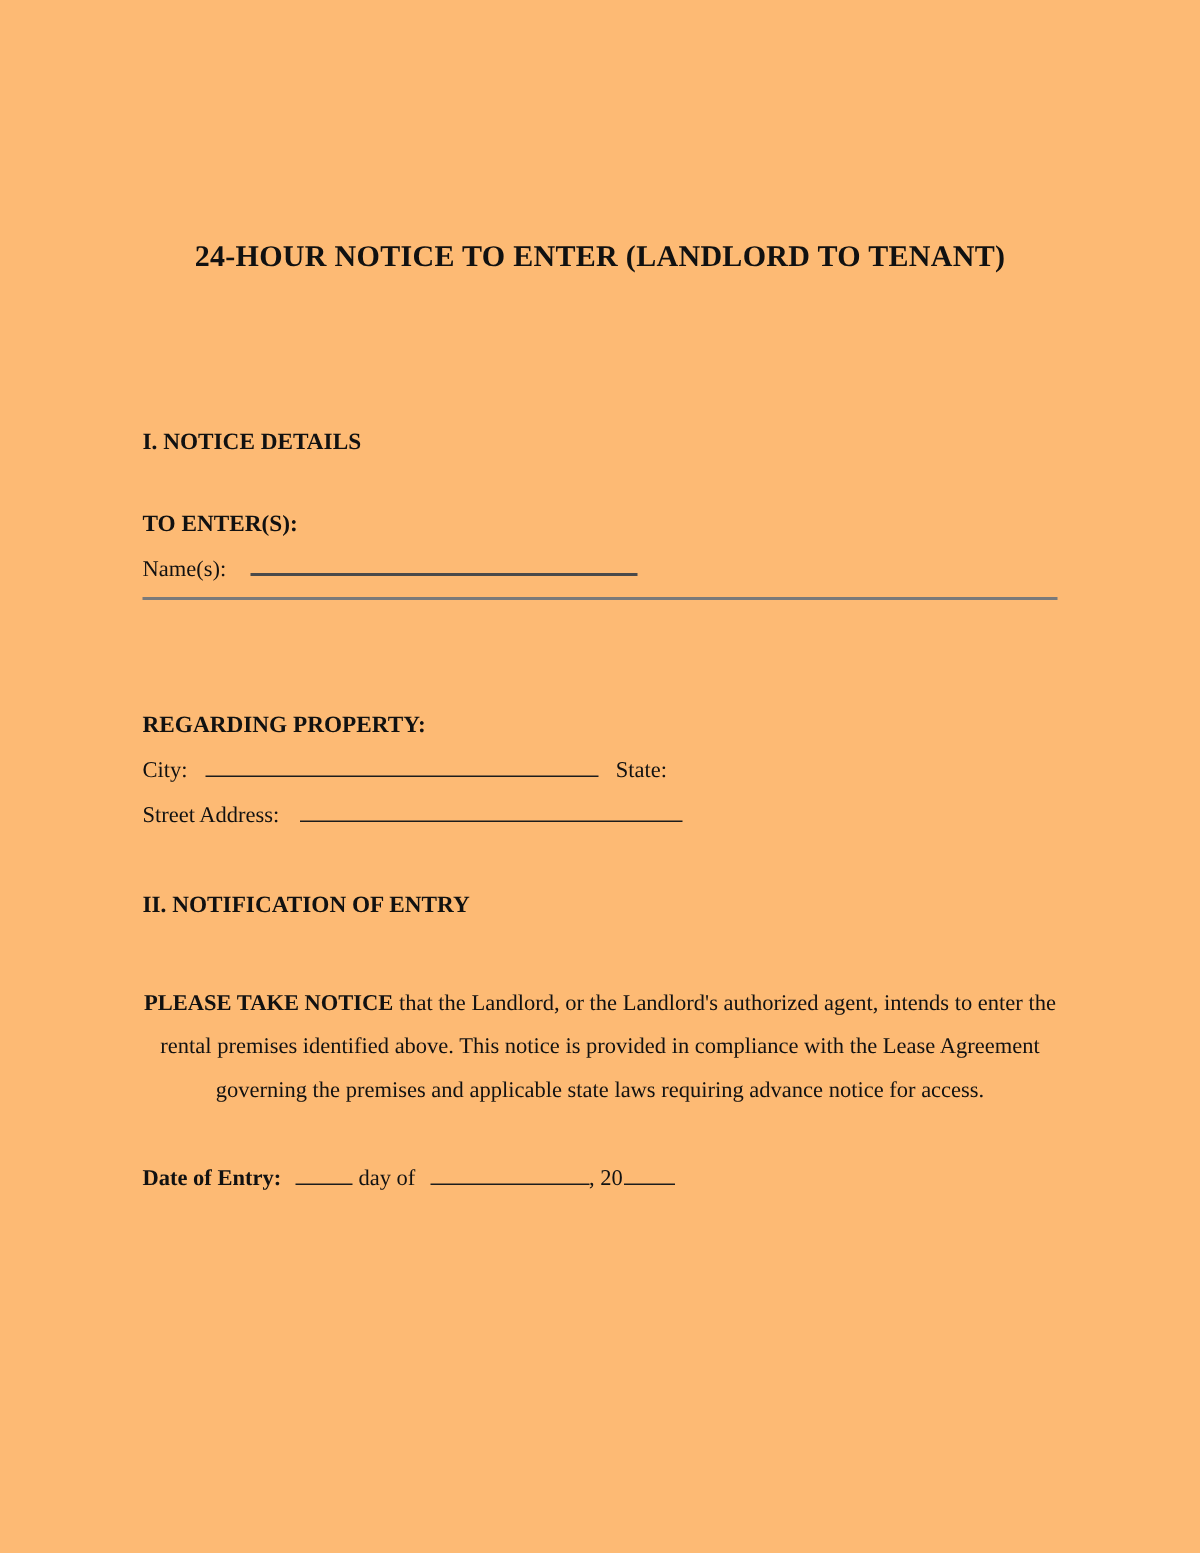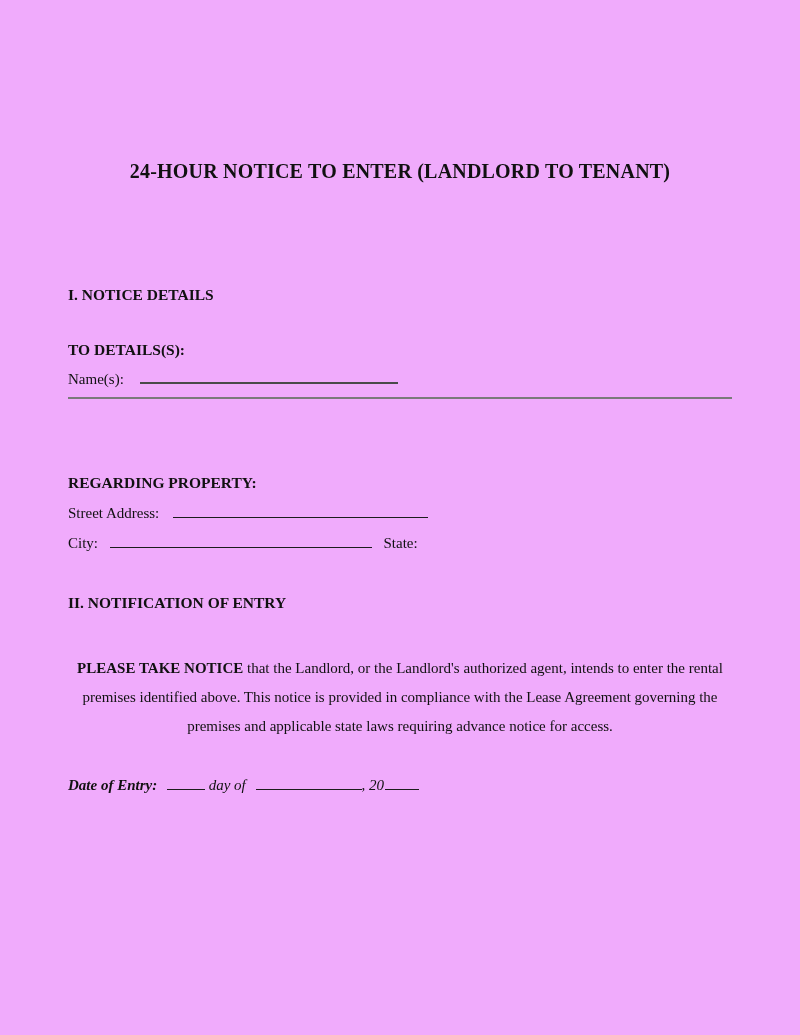--- a/index.html
+++ b/index.html
@@ -4,29 +4,29 @@
 <style>
   html, body {
     margin: 0;
     padding: 0;
     background: #ffffff;
   }
   .page {
     position: relative;
     width: 800px;
     height: 1035px;
-    background: #f0abfc;
+    background: #fdba74;
     box-sizing: border-box;
     font-family: "Liberation Serif", "DejaVu Serif", serif;
     font-size: 15px;
     color: #111111;
     overflow: hidden;
   }
   .content {
-    margin: 0 68px;
+    margin: 0 95px;
   }
   .doc-title {
     margin: 0;
     padding-top: 158px;
     font-size: 20px;
     font-weight: bold;
     text-align: center;
     line-height: 26px;
     letter-spacing: 0.2px;
   }
@@ -43,21 +43,21 @@
   .form-line {
     line-height: 22px;
     margin: 0;
     white-space: nowrap;
   }
   .m-date-notice { margin-top: 32px; }
   .m-names       { margin-top: 7px; font-family: Liberation Serif, serif; }
   .m-street      { margin-top: 8px; }
   .m-city        { margin-top: 8px; }
   .m-zip         { margin-top: 8px; }
-  .m-date-entry  { margin-top: 33px; font-style: italic; }
+  .m-date-entry  { margin-top: 33px; }
   .blank {
     display: inline-block;
     height: 14px;
     border-bottom: 1.5px solid #1c1c1c;
     margin-left: 6px;
     vertical-align: baseline;
   }
   .blank-day   { width: 38px; }
   .blank-month { width: 106px; }
   .blank-year  { width: 34px; margin-left: 1px; }
@@ -88,40 +88,40 @@
 <body>
 
 <div class="page">
   <h1 class="doc-title">24-HOUR NOTICE TO ENTER (LANDLORD TO TENANT)</h1>
 
   <div class="content">
 
     <p class="section-heading h-notice-details">I. NOTICE DETAILS</p>
 
 
-    <p class="section-heading h-to-tenants">TO DETAILS(S):</p>
+    <p class="section-heading h-to-tenants">TO ENTER(S):</p>
 
     <p class="form-line m-names">
       <span>Name(s):</span>
       <span class="blank blank-names"></span>
     </p>
 
     <hr class="divider-line">
 
     <p class="section-heading h-regarding">REGARDING PROPERTY:</p>
 
-    <p class="form-line m-street">
-      <span>Street Address:</span>
-      <span class="blank blank-street"></span>
-    </p>
-
     <p class="form-line m-city">
       <span>City:</span>
       <span class="blank blank-city"></span>
       <span>State:</span>
+    </p>
+
+    <p class="form-line m-street">
+      <span>Street Address:</span>
+      <span class="blank blank-street"></span>
     </p>
 
 
     <p class="section-heading h-notification">II. NOTIFICATION OF ENTRY</p>
 
     <p class="body-paragraph">
       <span class="bold">PLEASE TAKE NOTICE</span><span> that the Landlord, or the Landlord's authorized agent, intends to enter the rental premises identified above. This notice is provided in compliance with the Lease Agreement governing the premises and applicable state laws requiring advance notice for access.</span>
     </p>
 
 

